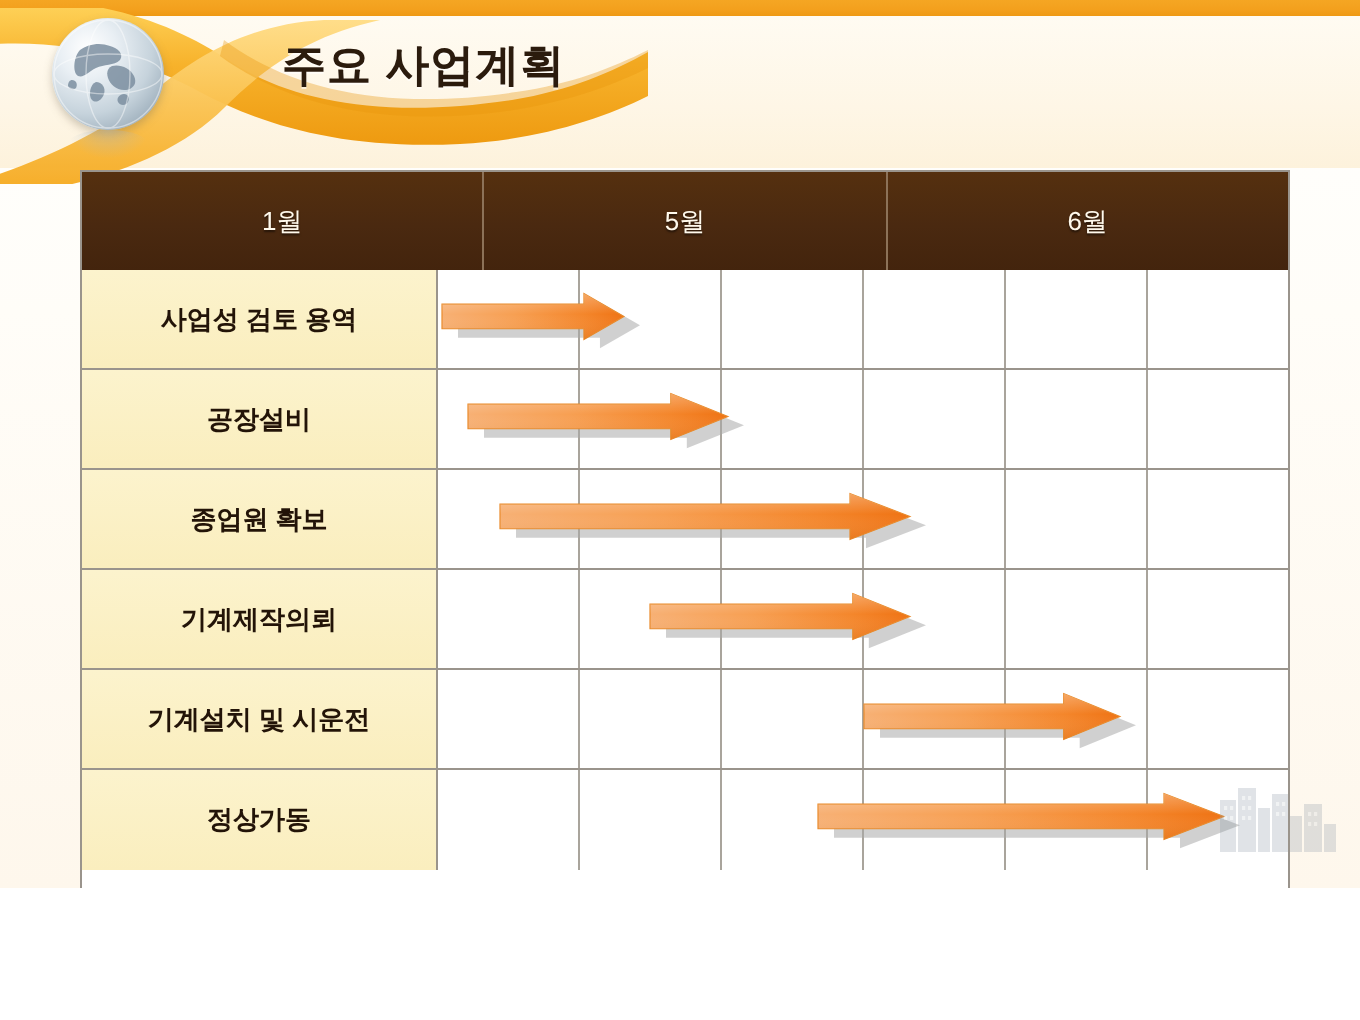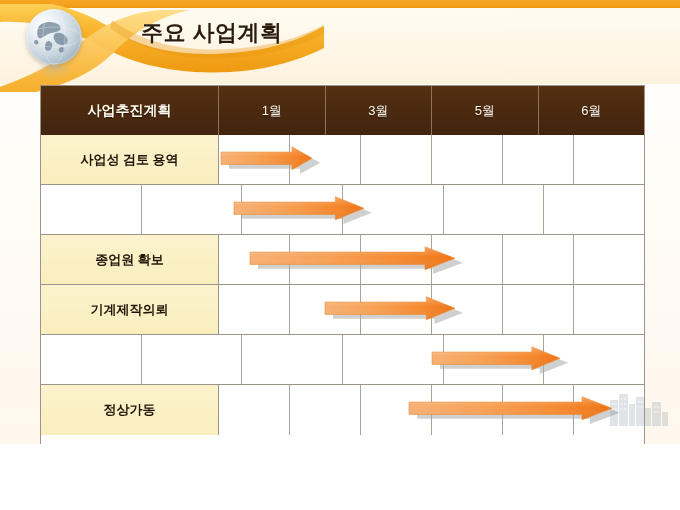--- a/index.html
+++ b/index.html
@@ -170,40 +170,39 @@
         </g>
       </svg>
     </div>
     <div class="ref"></div>
   </div>
 
   <div class="title">주요 사업계획</div>
 
   <div class="table">
     <div class="thead">
-      <div class="th-label">사업추진계획</div>
       <div class="th-m">1월</div>
-      <div class="th-m">3월</div>
       <div class="th-m">5월</div>
       <div class="th-m">6월</div>
     </div>
     <div class="tbody">
 
       <div class="row">
         <div class="cell-label">사업성 검토 용역</div>
         <div class="cell-m"></div>
         <div class="cell-m"></div>
         <div class="cell-m"></div>
         <div class="cell-m"></div>
         <div class="cell-m"></div>
         <div class="cell-m"></div>
       </div>
 
 
       <div class="row">
+        <div class="cell-label">공장설비</div>
         <div class="cell-m"></div>
         <div class="cell-m"></div>
         <div class="cell-m"></div>
         <div class="cell-m"></div>
         <div class="cell-m"></div>
         <div class="cell-m"></div>
       </div>
 
       <div class="row">
         <div class="cell-label">종업원 확보</div>
@@ -219,20 +218,21 @@
         <div class="cell-label">기계제작의뢰</div>
         <div class="cell-m"></div>
         <div class="cell-m"></div>
         <div class="cell-m"></div>
         <div class="cell-m"></div>
         <div class="cell-m"></div>
         <div class="cell-m"></div>
       </div>
 
       <div class="row">
+        <div class="cell-label">기계설치 및 시운전</div>
         <div class="cell-m"></div>
         <div class="cell-m"></div>
         <div class="cell-m"></div>
         <div class="cell-m"></div>
         <div class="cell-m"></div>
         <div class="cell-m"></div>
       </div>
 
       <div class="row">
         <div class="cell-label">정상가동</div>

